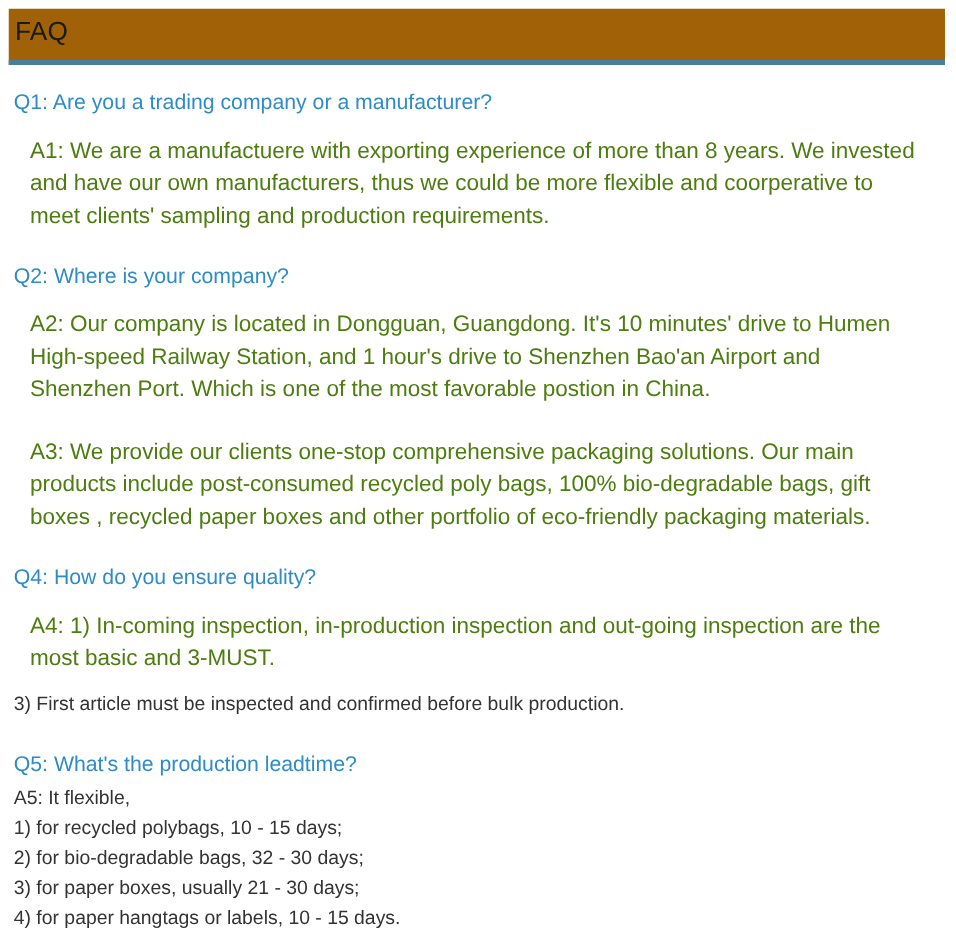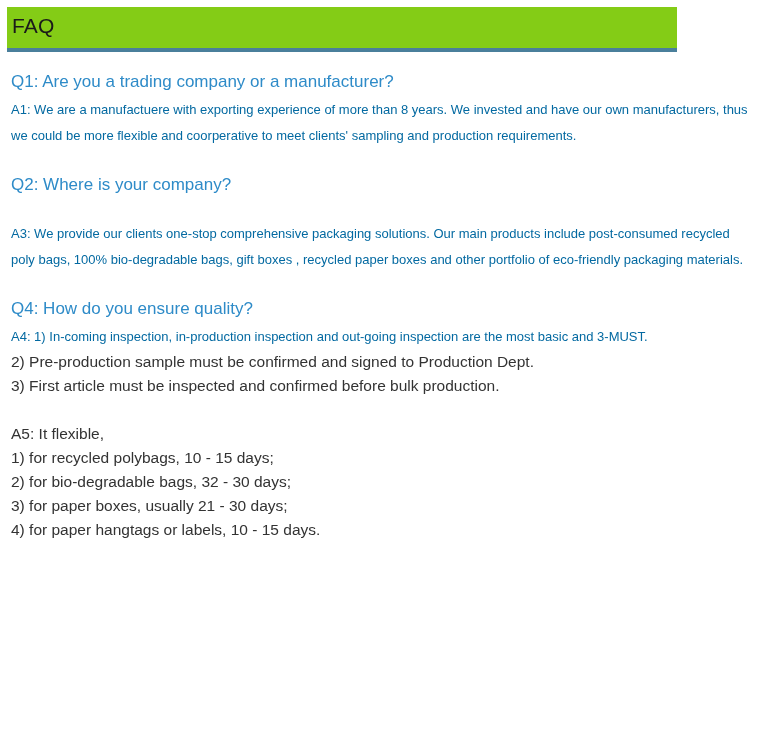--- a/index.html
+++ b/index.html
@@ -17,23 +17,23 @@
   .page {
     position: relative;
     width: 765px;
     height: 748px;
     box-sizing: border-box;
   }
   .faq-banner {
     position: absolute;
     left: 7px;
     top: 7px;
-    width: 670px;
+    width: 749px;
     height: 45px;
-    background: #84cc16;
+    background: #a16207;
     border-bottom: 4px solid #4a7f9b;
     box-sizing: border-box;
   }
   .faq-banner-title {
     position: absolute;
     left: 5px;
     top: 5px;
     font-size: 21px;
     line-height: 28px;
     font-weight: 400;
@@ -54,24 +54,24 @@
     margin-bottom: 0;
   }
   .faq-question {
     font-size: 17px;
     line-height: 24px;
     font-weight: normal;
     color: #2e8bc8;
     margin: 0 0 3px 0;
   }
   .faq-answer {
-    font-size: 13px;
+    font-size: 18px;
     line-height: 26px;
-    color: #0369a1;
-    margin: 0;
+    color: #4d7c0f;
+    margin: 13px;
   }
   .faq-answer-line {
     font-size: 15.5px;
     line-height: 24px;
     color: #333333;
     margin: 0;
   }
 </style>
 </head>
 <body>
@@ -84,34 +84,35 @@
 
   <div class="faq-body">
 
     <div class="faq-section">
       <p class="faq-question">Q1: Are you a trading company or a manufacturer?</p>
       <p class="faq-answer">A1: We are a manufactuere with exporting experience of more than 8 years. We invested and have our own manufacturers, thus we could be more flexible and coorperative to meet clients' sampling and production requirements.</p>
     </div>
 
     <div class="faq-section">
       <p class="faq-question">Q2: Where is your company?</p>
+      <p class="faq-answer">A2: Our company is located in Dongguan, Guangdong. It's 10 minutes' drive to Humen High-speed Railway Station, and 1 hour's drive to Shenzhen Bao'an Airport and Shenzhen Port. Which is one of the most favorable postion in China.</p>
     </div>
 
     <div class="faq-section">
       <p class="faq-answer">A3: We provide our clients one-stop comprehensive packaging solutions. Our main products include post-consumed recycled poly bags, 100% bio-degradable bags, gift boxes , recycled paper boxes and other portfolio of eco-friendly packaging materials.</p>
     </div>
 
     <div class="faq-section">
       <p class="faq-question">Q4: How do you ensure quality?</p>
       <p class="faq-answer">A4: 1) In-coming inspection, in-production inspection and out-going inspection are the most basic and 3-MUST.</p>
-      <p class="faq-answer-line">2) Pre-production sample must be confirmed and signed to Production Dept.</p>
       <p class="faq-answer-line">3) First article must be inspected and confirmed before bulk production.</p>
     </div>
 
     <div class="faq-section">
+      <p class="faq-question">Q5: What's the production leadtime?</p>
       <p class="faq-answer-line">A5: It flexible,</p>
       <p class="faq-answer-line">1) for recycled polybags, 10 - 15 days;</p>
       <p class="faq-answer-line">2) for bio-degradable bags, 32 - 30 days;</p>
       <p class="faq-answer-line">3) for paper boxes, usually 21 - 30 days;</p>
       <p class="faq-answer-line">4) for paper hangtags or labels, 10 - 15 days.</p>
     </div>
 
   </div>
 </div>
 

